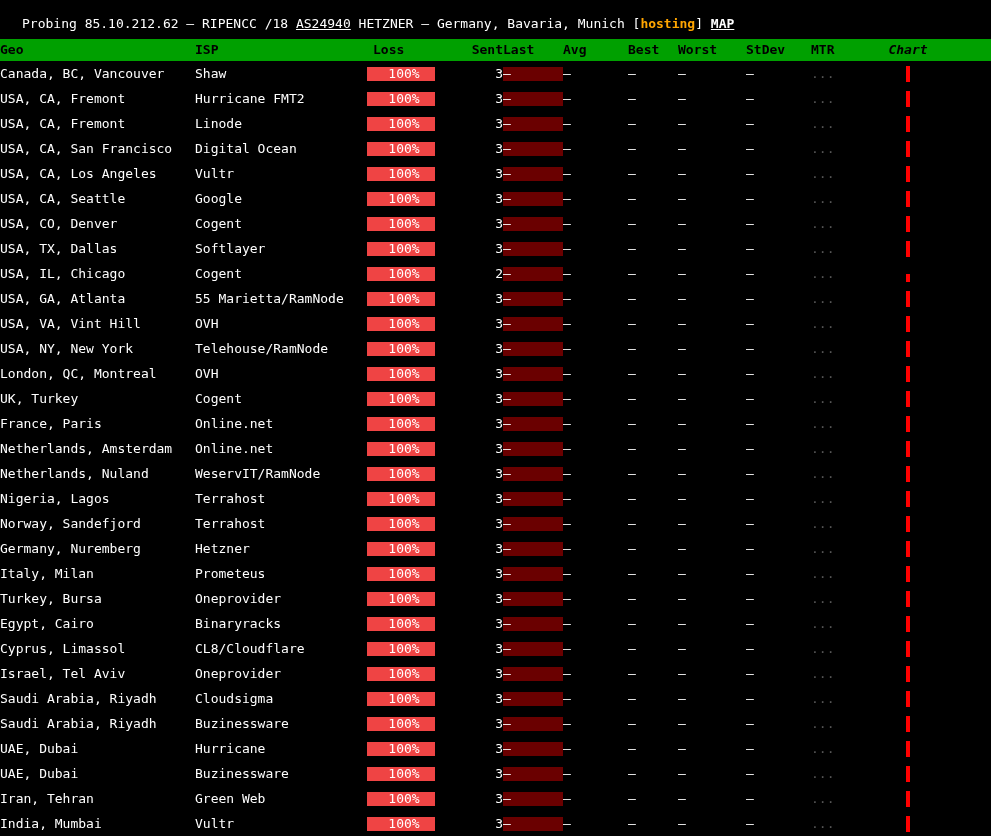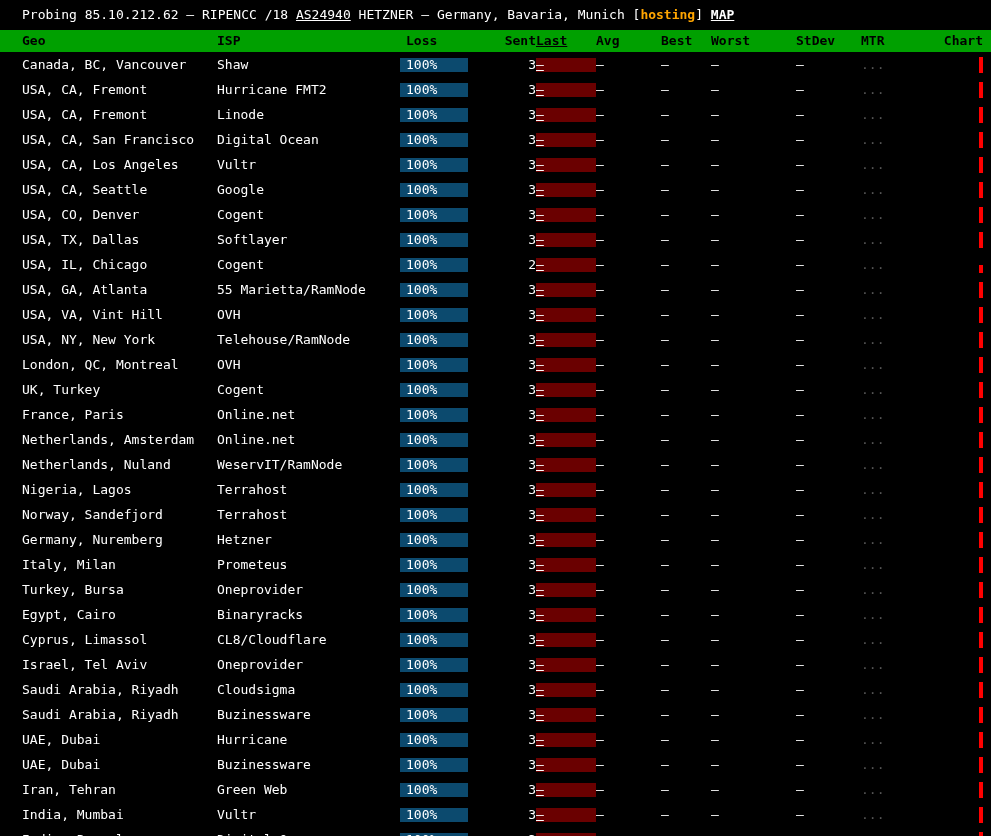--- a/index.html
+++ b/index.html
@@ -16,20 +16,21 @@
   .page {
     width: 991px;
     height: 836px;
     background: #000;
     position: relative;
   }
   .topline {
     padding: 8px 0 8px 22px;
     color: #fff;
     white-space: nowrap;
+    margin-top: 9px;
   }
   .topline .asn {
     text-decoration: underline;
     cursor: pointer;
   }
   .topline .tag {
     color: #ffa500;
     font-weight: bold;
   }
   .topline .map {
@@ -45,34 +46,34 @@
     display: flex;
     align-items: center;
   }
   .row {
     height: 25px;
     display: flex;
     align-items: center;
     color: #fff;
     position: relative;
   }
-  .c-geo   { padding-left: 22px; width: 195px; flex: 0 0 auto; }
+  .c-geo   { width: 195px; flex: 0 0 auto; }
   .header-row .c-geo { color: #000; }
   .c-isp   { width: 172px; flex: 0 0 auto; }
-  .c-loss  { width: 68px; flex: 0 0 auto; text-align: left; padding-left: 6px; box-sizing: border-box; margin-left: 11px; }
-  .row .c-loss  { background: #0c4a6e; }
+  .c-loss  { width: 68px; flex: 0 0 auto; text-align: left; padding-left: 6px; box-sizing: border-box; }
+  .row .c-loss  { background: #ef4444; text-align: center; }
   .c-sent  { width: 68px;  flex: 0 0 auto; text-align: right; }
-  .c-last  { width: 60px;  flex: 0 0 auto; text-align: left; box-sizing: border-box; text-decoration: underline; }
+  .c-last  { width: 60px;  flex: 0 0 auto; text-align: left; box-sizing: border-box; }
   .row .c-last { background: #6a0000; }
   .c-avg   { width: 65px;  flex: 0 0 auto; text-align: left; }
   .c-best  { width: 50px;  flex: 0 0 auto; text-align: left; }
   .c-worst { width: 68px;  flex: 0 0 auto; text-align: left; }
-  .c-stdev { width: 65px;  flex: 0 0 auto; text-align: left; margin-left: 17px; }
+  .c-stdev { width: 65px;  flex: 0 0 auto; text-align: left; }
   .c-mtr   { width: 72px;  flex: 0 0 auto; text-align: left; }
-  .c-chart { width: 50px;  flex: 0 0 auto; text-align: right; }
+  .c-chart { width: 50px;  flex: 0 0 auto; text-align: center; font-style: italic; }
   .row .c-mtr { color: #555; cursor: pointer; }
   .row .dash { color: #fff; }
   .chartbar {
     display: inline-block;
     width: 4px;
     height: 16px;
     background: #ff0000;
     margin-top: 4px;
   }
   .chartbar.short { height: 8px; margin-top: 12px; }

